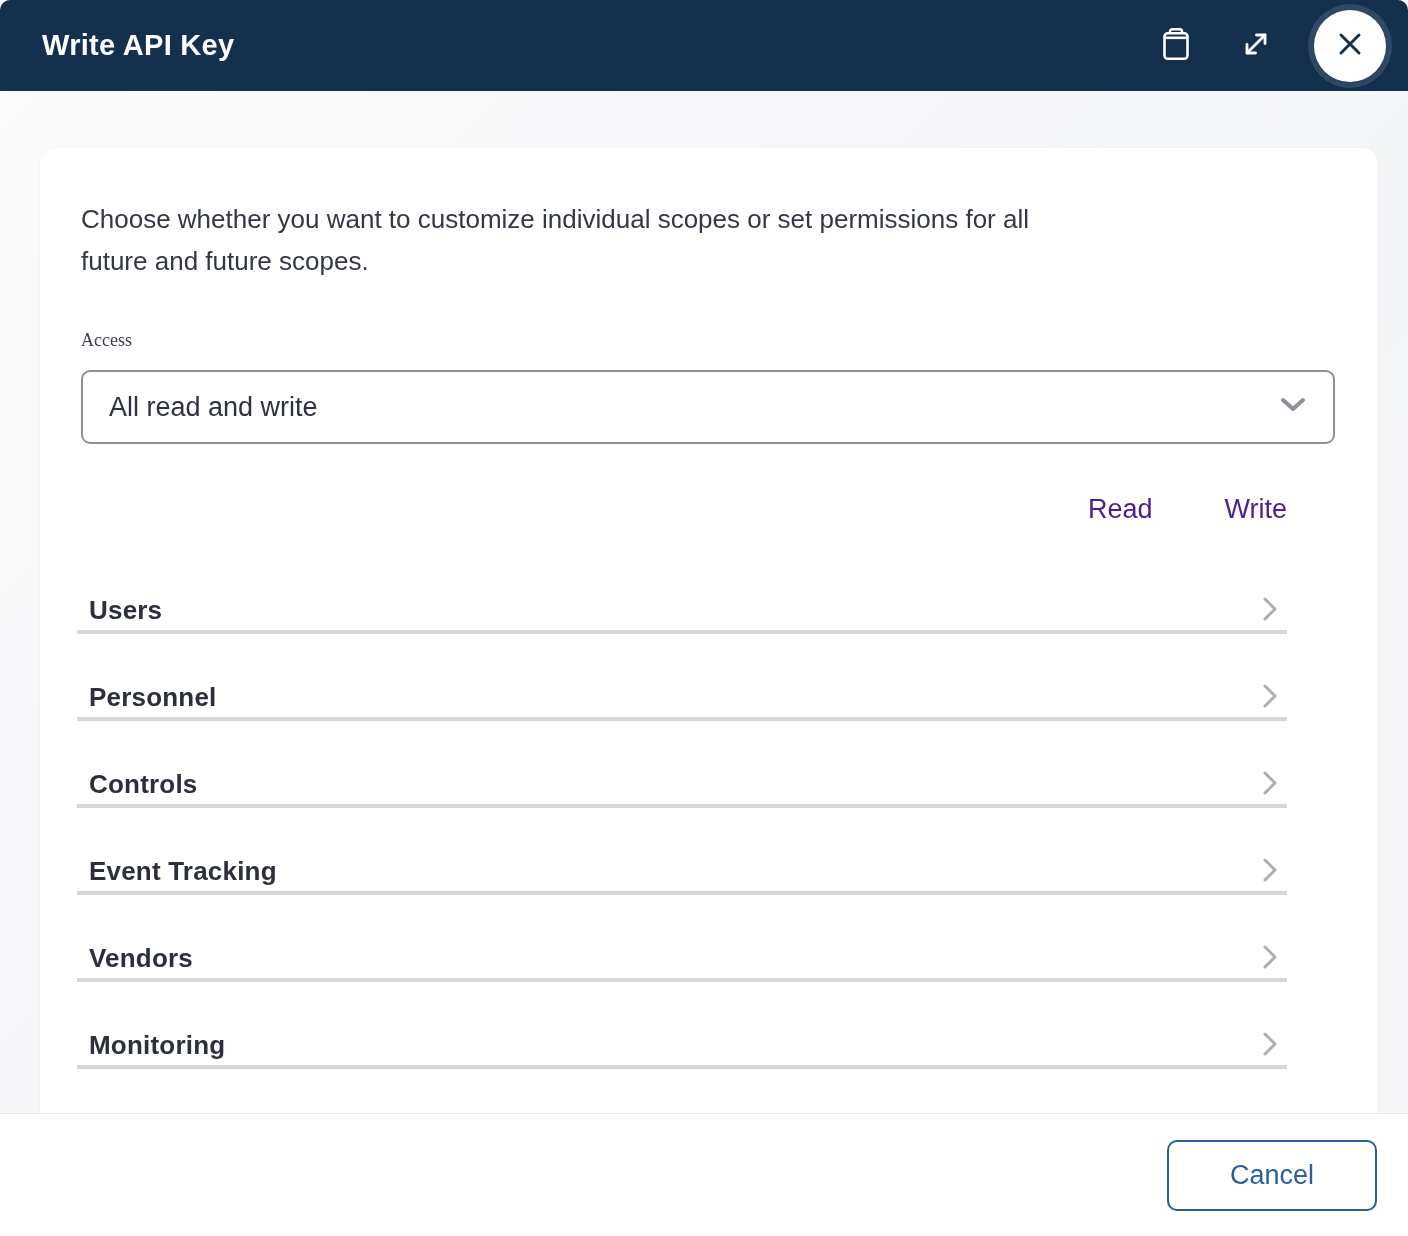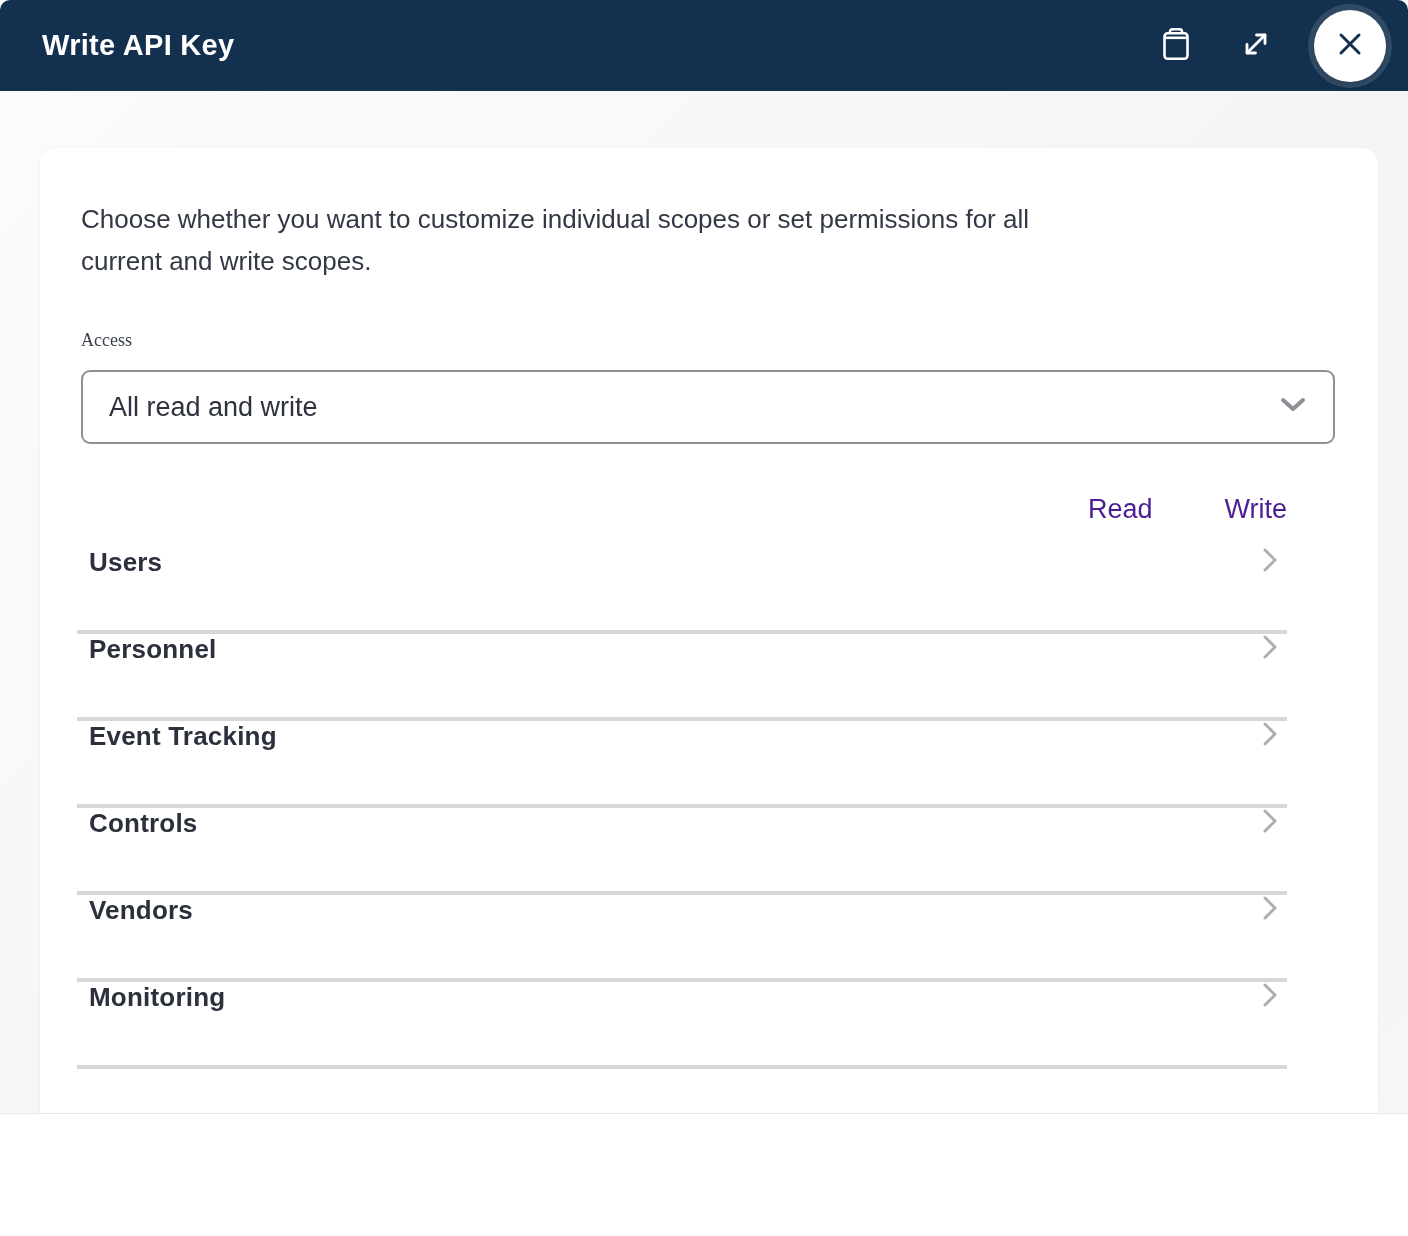--- a/index.html
+++ b/index.html
@@ -131,21 +131,21 @@
     gap: 72px;
     font-size: 27px;
     color: #4c1d95;
     padding-bottom: 22px;
   }
   .perm-row {
     box-sizing: border-box;
     height: 87px;
     border-bottom: 4px solid #d7d7d9;
     display: flex;
-    align-items: flex-start;
+    align-items: flex-end;
     justify-content: space-between;
     padding: 0 8px 4px 12px;
     cursor: pointer;
   }
   .perm-row-label {
     font-size: 26px;
     font-weight: 700;
     color: #2b303c;
     letter-spacing: 0.2px;
   }
@@ -219,21 +219,21 @@
             <line x1="24" y1="6" x2="6" y2="24"></line>
           </svg>
         </span>
       </button>
     </div>
   </div>
 
   <div class="modal-body">
     <div class="card">
 
-      <p class="description"><span>Choose whether you want to customize individual scopes or set permissions for all</span><br><span>current and write scopes.</span></p>
+      <p class="description"><span>Choose whether you want to customize individual scopes or set permissions for all</span><br><span>future and future scopes.</span></p>
 
       <label class="field-label">Access</label>
 
       <div class="select-box" role="combobox">
         <span class="select-value">All read and write</span>
         <span>
           <svg width="28" height="18" viewBox="0 0 28 18" fill="none" stroke="#8d9097" stroke-width="4" stroke-linecap="round" stroke-linejoin="round">
             <polyline points="4,4 14,13 24,4"></polyline>
           </svg>
         </span>
@@ -257,30 +257,30 @@
         <div class="perm-row">
           <span class="perm-row-label">Personnel</span>
           <span>
             <svg width="18" height="26" viewBox="0 0 18 26" fill="none" stroke="#abaeb4" stroke-width="3" stroke-linecap="round" stroke-linejoin="round">
                 <polyline points="4,3 14,13 4,23"></polyline>
               </svg>
           </span>
         </div>
 
         <div class="perm-row">
+          <span class="perm-row-label">Controls</span>
+          <span>
+            <svg width="18" height="26" viewBox="0 0 18 26" fill="none" stroke="#abaeb4" stroke-width="3" stroke-linecap="round" stroke-linejoin="round">
+                <polyline points="4,3 14,13 4,23"></polyline>
+              </svg>
+          </span>
+        </div>
+
+        <div class="perm-row">
           <span class="perm-row-label">Event Tracking</span>
-          <span>
-            <svg width="18" height="26" viewBox="0 0 18 26" fill="none" stroke="#abaeb4" stroke-width="3" stroke-linecap="round" stroke-linejoin="round">
-                <polyline points="4,3 14,13 4,23"></polyline>
-              </svg>
-          </span>
-        </div>
-
-        <div class="perm-row">
-          <span class="perm-row-label">Controls</span>
           <span>
             <svg width="18" height="26" viewBox="0 0 18 26" fill="none" stroke="#abaeb4" stroke-width="3" stroke-linecap="round" stroke-linejoin="round">
                 <polyline points="4,3 14,13 4,23"></polyline>
               </svg>
           </span>
         </div>
 
         <div class="perm-row">
           <span class="perm-row-label">Vendors</span>
           <span>
@@ -296,15 +296,16 @@
             <svg width="18" height="26" viewBox="0 0 18 26" fill="none" stroke="#abaeb4" stroke-width="3" stroke-linecap="round" stroke-linejoin="round">
                 <polyline points="4,3 14,13 4,23"></polyline>
               </svg>
           </span>
         </div>
       </div>
     </div>
   </div>
 
   <div class="modal-footer">
+    <button class="btn btn-cancel">Cancel</button>
   </div>
 
 </div>
 
 </body></html>

